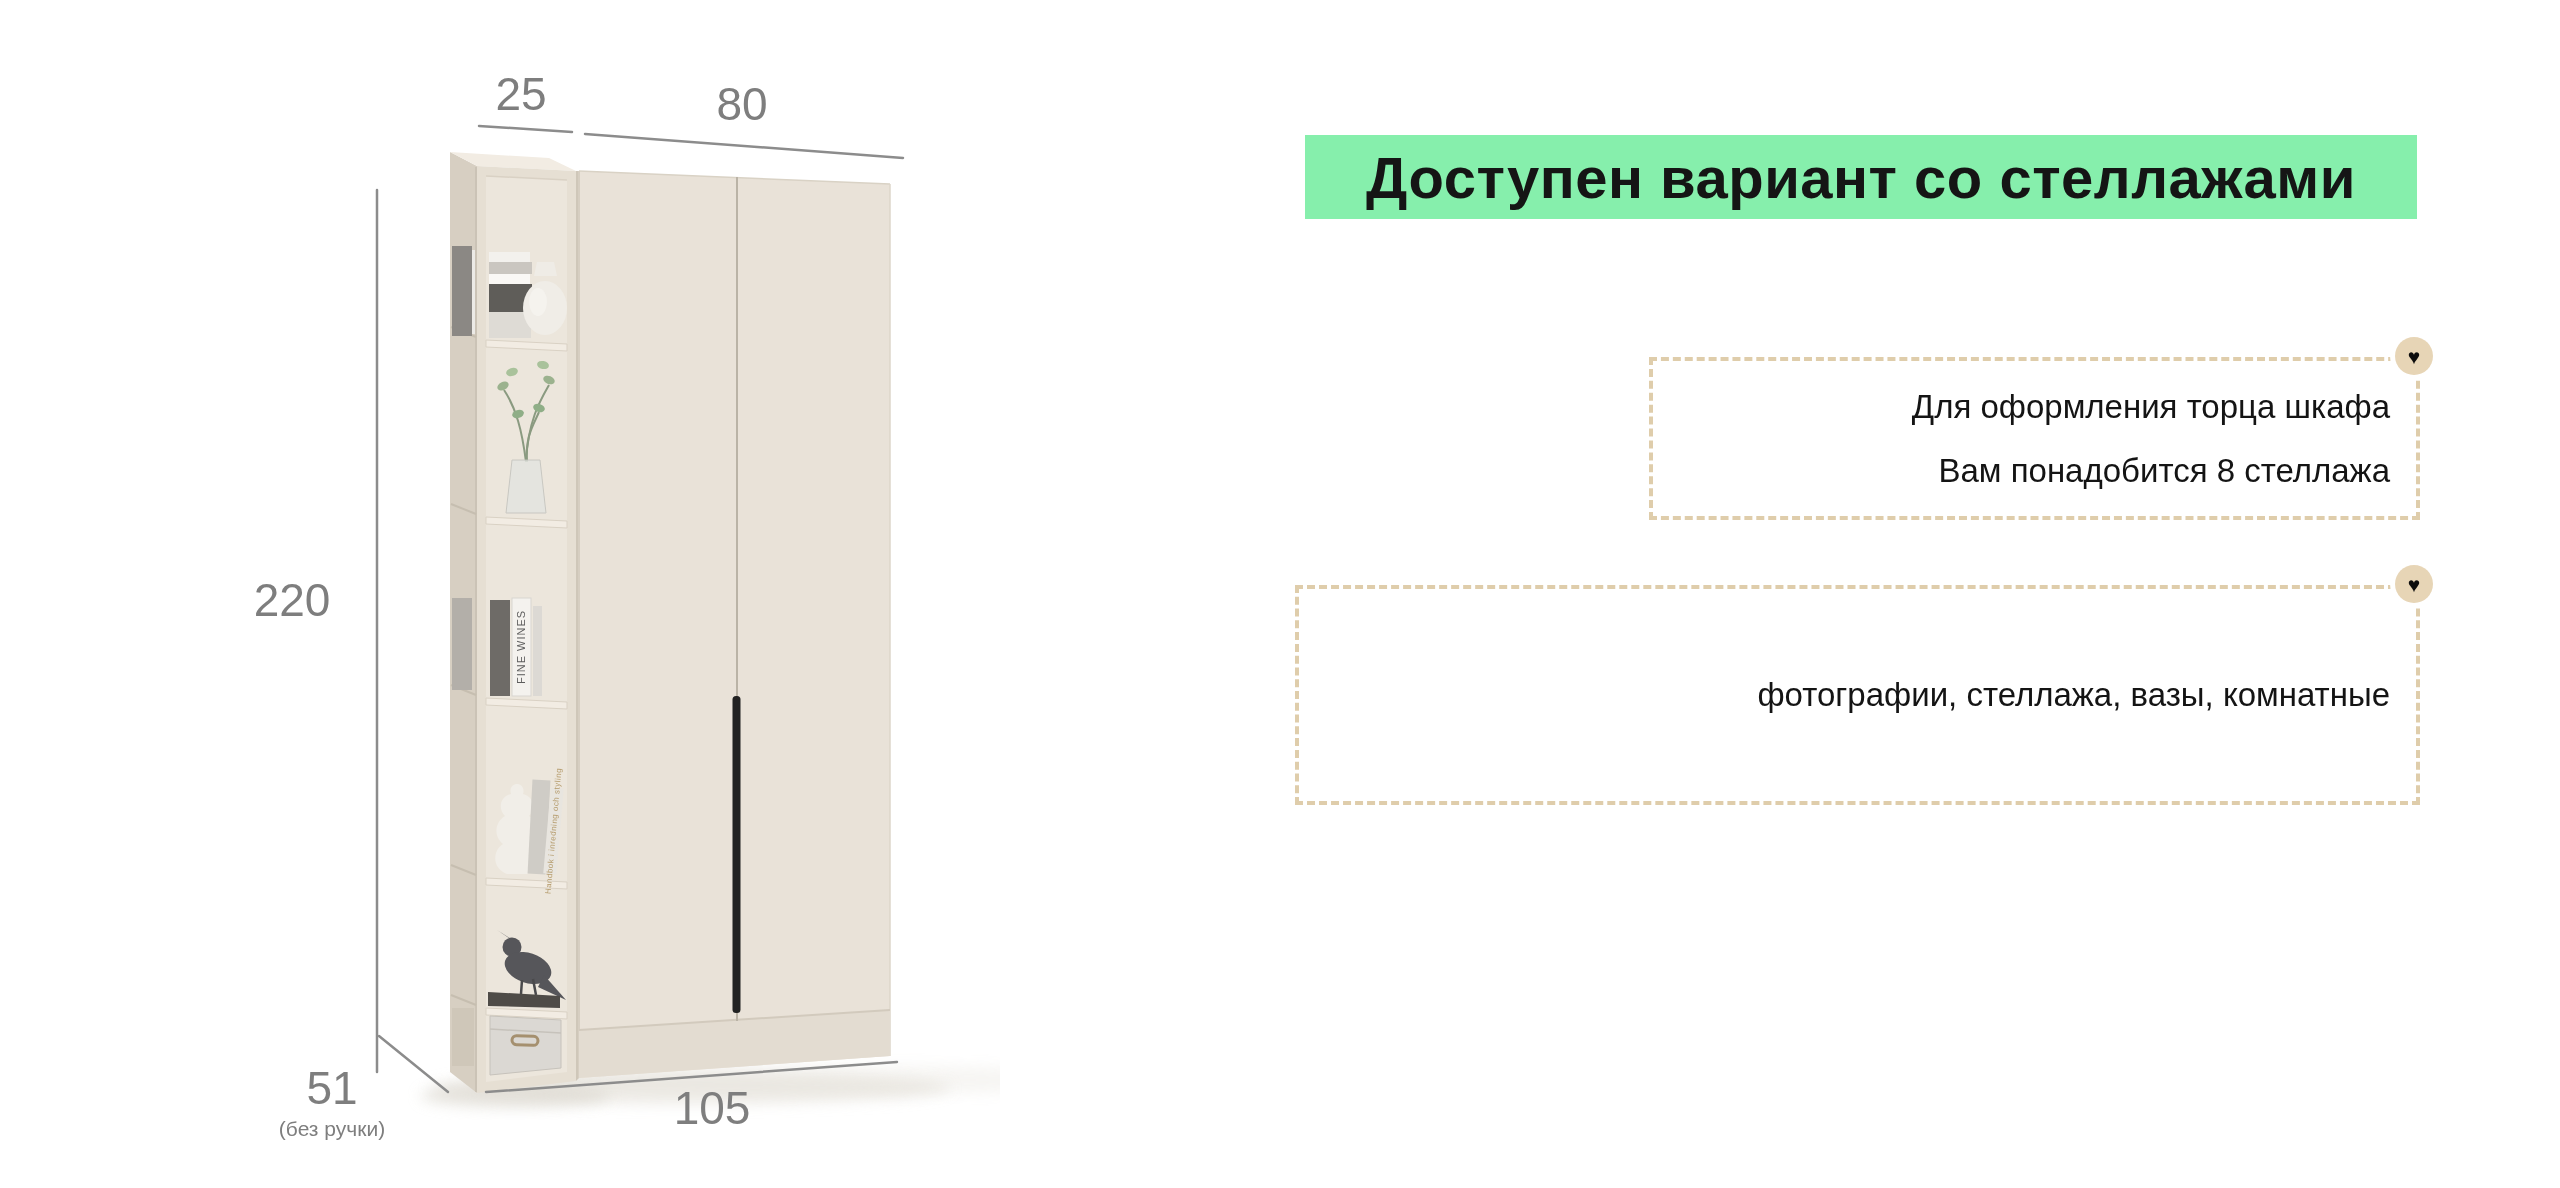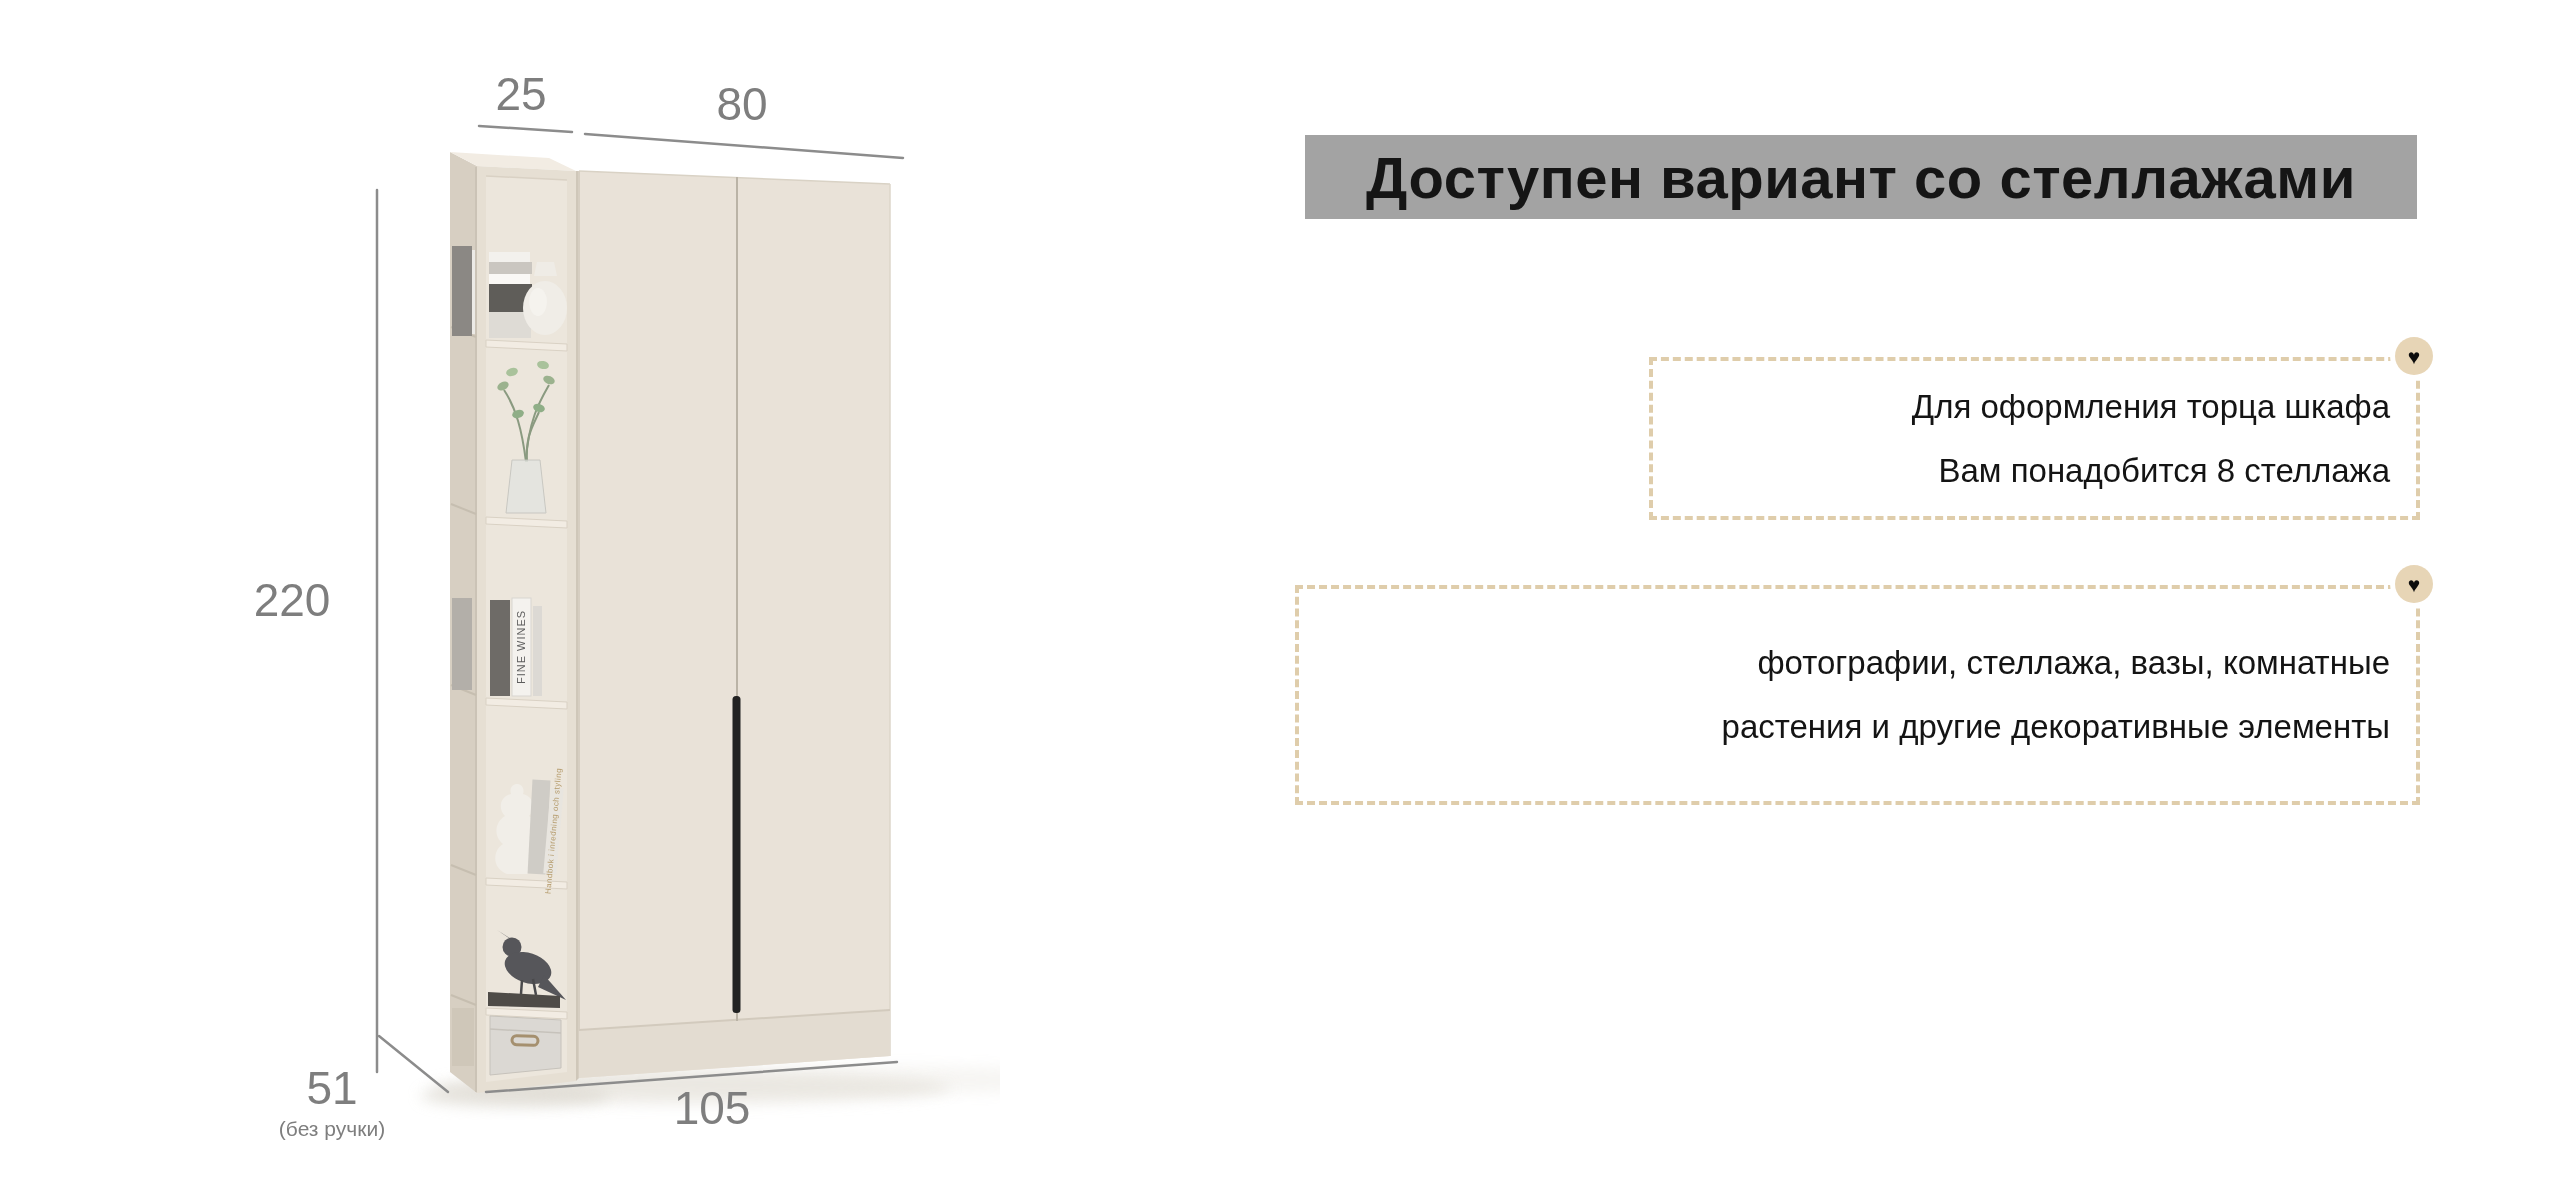--- a/index.html
+++ b/index.html
@@ -9,21 +9,21 @@
   }
   .diagram-wrap{position:absolute;left:0;top:0;width:1000px;height:1188px;}
   .dim-text{font-size:46px;fill:#7e7e7e;font-family:"Liberation Sans",sans-serif;}
   .dim-note{font-size:21px;fill:#7e7e7e;font-family:"Liberation Sans",sans-serif;}
   .dim-line{stroke:#8c8c8c;stroke-width:2.5;fill:none;stroke-linecap:round;}
   .spine-text{font-size:11px;fill:#5d5d5d;letter-spacing:1px;font-family:"Liberation Sans",sans-serif;}
   .spine-text2{font-size:8px;fill:#b49a6a;letter-spacing:.5px;font-family:"Liberation Sans",sans-serif;}
 
   .banner{
     position:absolute;left:1305px;top:135px;width:1112px;height:84px;
-    background:#a3a3a3;display:flex;align-items:center;justify-content:center;
+    background:#86efac;display:flex;align-items:center;justify-content:center;
   }
   .banner span{
     font-size:58px;font-weight:bold;color:#151515;letter-spacing:.5px;white-space:nowrap;
   }
   .callout{
     position:absolute;border:4px dashed #dfcdab;box-sizing:border-box;
     display:flex;flex-direction:column;justify-content:center;align-items:flex-end;
     padding-right:26px;background:#fff;
   }
   .callout-1{left:1649px;top:357px;width:771px;height:163px;}
@@ -185,16 +185,15 @@
     </div>
     <div class="line">Для оформления торца шкафа</div>
     <div class="line">Вам понадобится 8 стеллажа</div>
   </div>
 
   <div class="callout callout-2">
     <div class="heart-badge">
       <span>♥</span>
     </div>
     <div class="line">фотографии, стеллажа, вазы, комнатные</div>
-    <div class="line">растения и другие декоративные элементы</div>
   </div>
 
 </div>
 
 </body></html>

